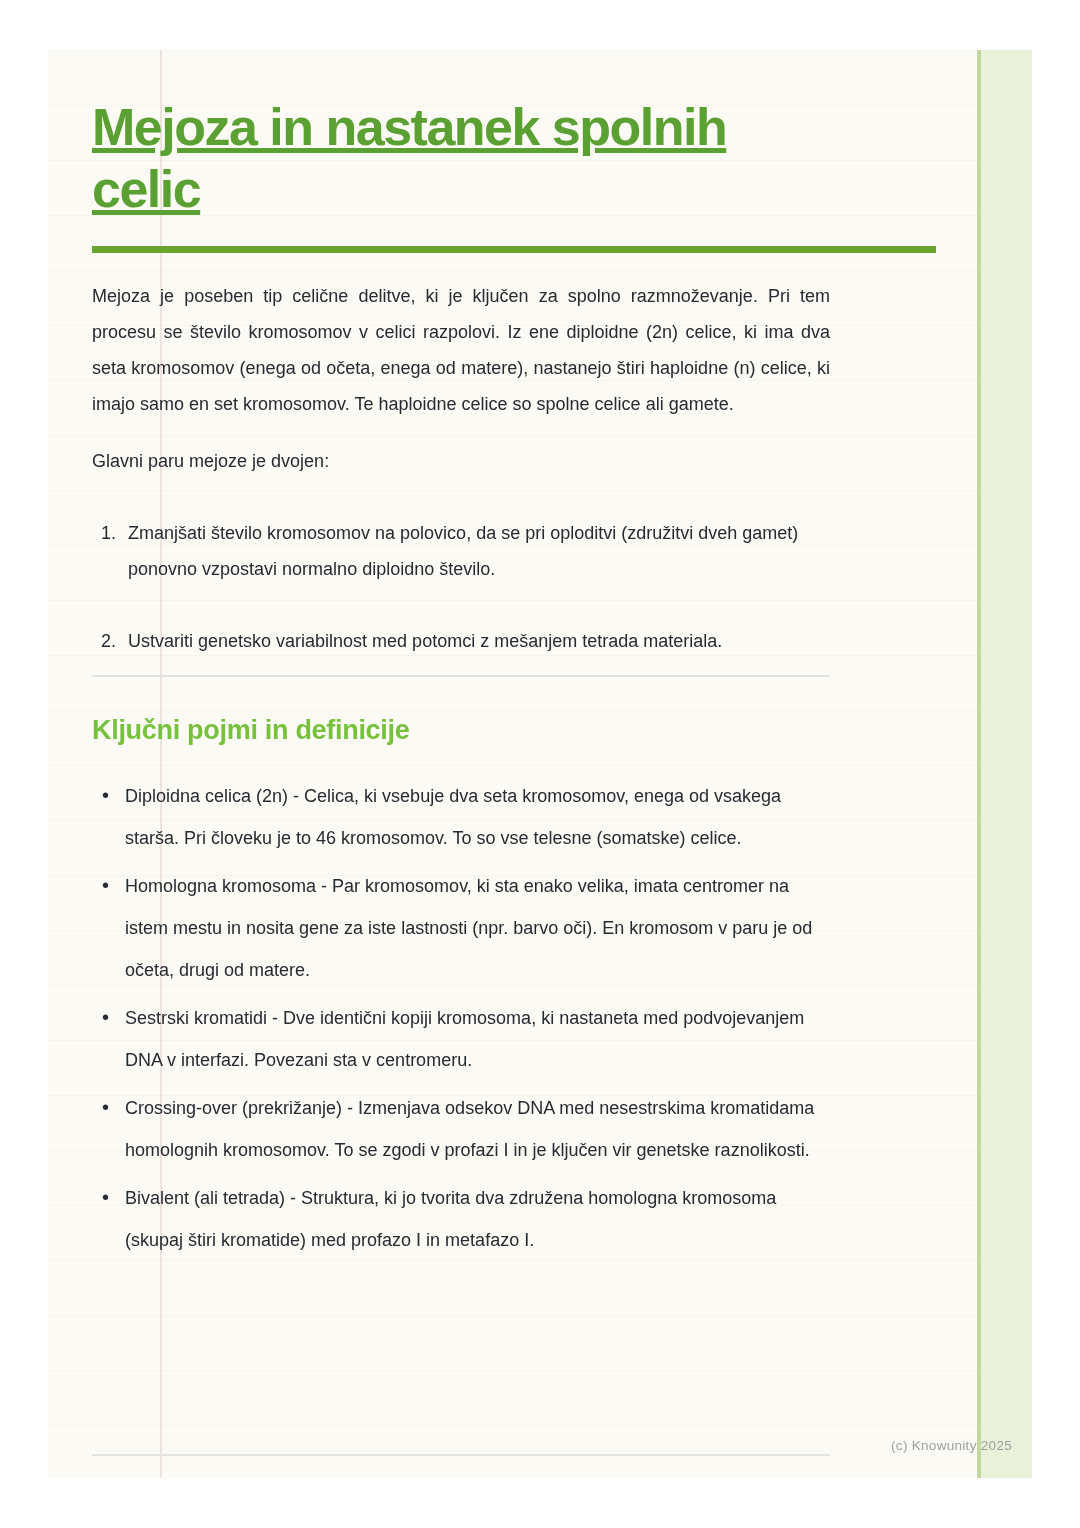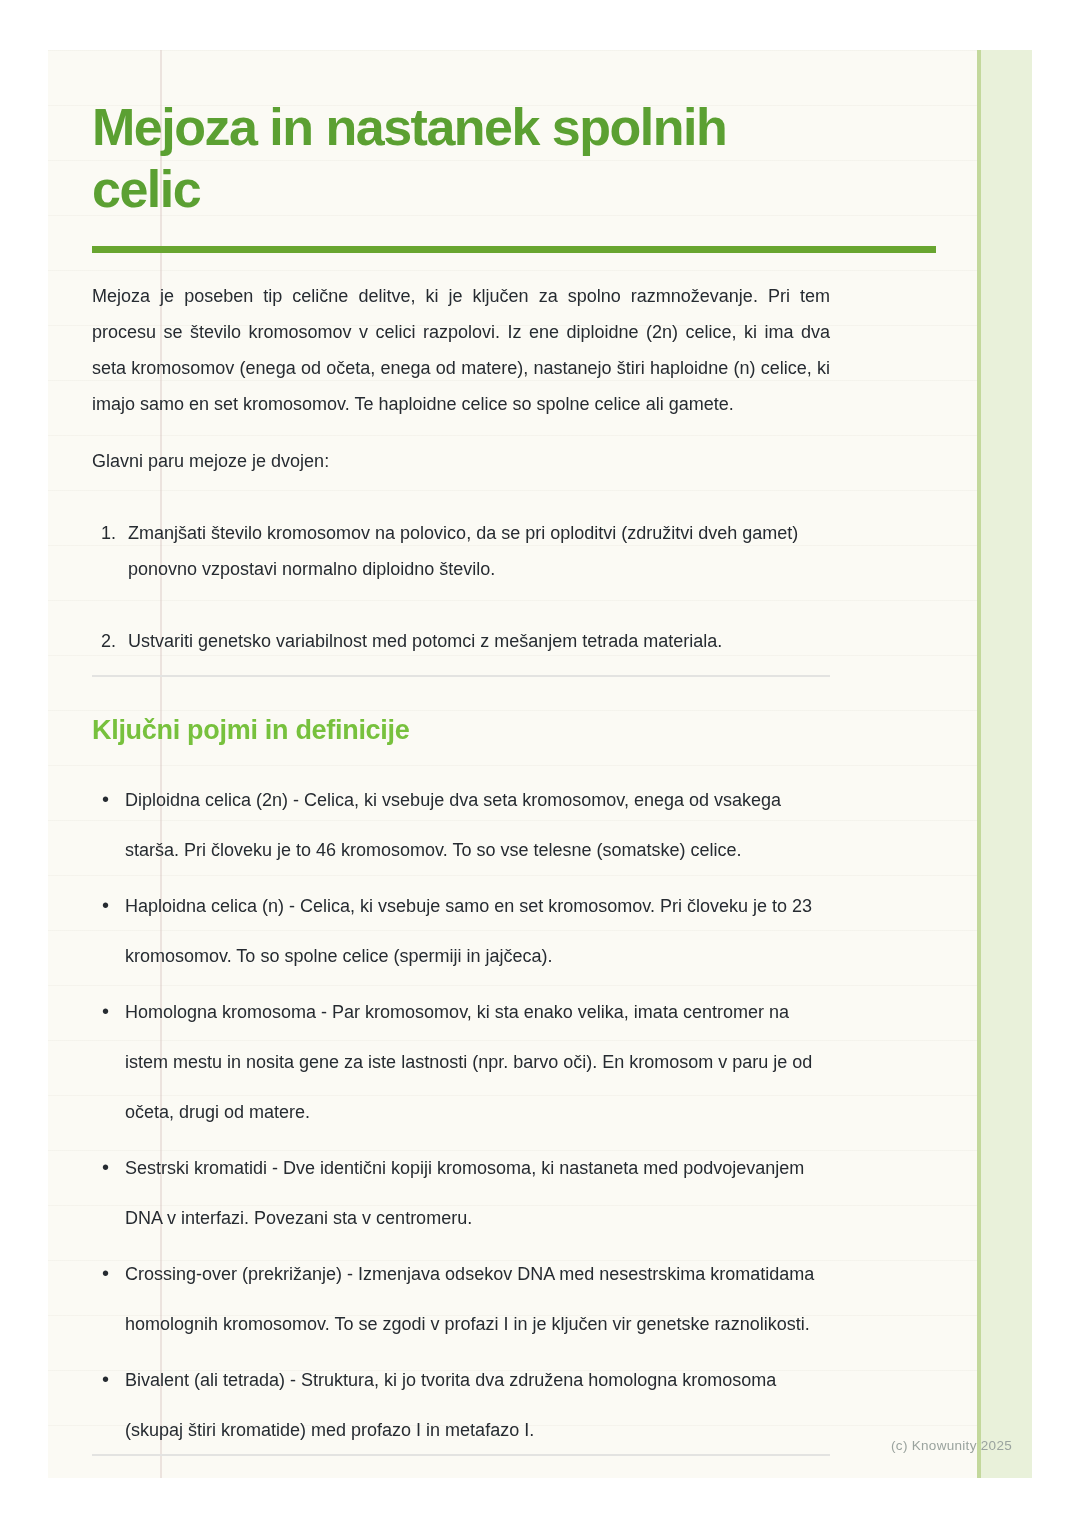--- a/index.html
+++ b/index.html
@@ -27,21 +27,21 @@
     background:#e9f1da;
     border-left:4px solid #c3d89c;
   }
   .content{
     position:absolute;left:44px;top:0;width:738px;
     color:#262b31;
   }
   h1.doc-title{
     margin:46px 0 0 0;
     font-size:52px;line-height:62px;letter-spacing:-1.5px;
-    font-weight:bold;color:#5ba032;
+    font-weight:bold;color:#5ba032;text-decoration:underline;
   }
   .title-rule{
     margin-top:26px;width:844px;height:7px;background:#68a52f;border:none;
   }
   h2.section-heading{
     font-size:27px;line-height:34px;letter-spacing:-0.3px;
     font-weight:bold;color:#77c13d;margin:0;
   }
   #heading-uvod{margin-top:49px;}
   #heading-kljucni{margin-top:36px;}
@@ -69,21 +69,21 @@
   ol.numbered li::before{
     content:counter(num) ".";
     position:absolute;left:9px;top:0;
   }
   ul.terms{
     margin:28px 0 0 0;padding:0;list-style:none;
   }
   ul.terms li{
     position:relative;
     padding-left:33px;
-    font-size:18px;line-height:50px;
+    font-size:18px;line-height:42px;
     margin-bottom:6px;
   }
   ul.terms li::before{
     content:"\2022";
     position:absolute;left:10px;top:-1px;
     font-size:20px;
   }
   strong{font-weight:normal;}
   .divider{
     height:2px;background:#e3e3e1;border:none;margin:16px 0 0 0;width:738px;
@@ -118,21 +118,20 @@
         <li>Zmanjšati število kromosomov na polovico, da se pri oploditvi (združitvi dveh gamet) ponovno vzpostavi normalno diploidno število.</li>
         <li>Ustvariti genetsko variabilnost med potomci z mešanjem tetrada materiala.</li>
       </ol>
 
     <hr class="divider">
 
     <h2 class="section-heading" id="heading-kljucni">Ključni pojmi in definicije</h2>
 
     <ul class="terms">
         <li><strong>Diploidna celica (2n)</strong><span> - Celica, ki vsebuje dva seta kromosomov, enega od vsakega starša. Pri človeku je to 46 kromosomov. To so vse telesne (somatske) celice.</span></li>
-        <li><strong>Haploidna celica (n)</strong><span> - Celica, ki vsebuje samo en set kromosomov. Pri človeku je to 23 kromosomov. To so spolne celice (spermiji in jajčeca).</span></li>
         <li><strong>Homologna kromosoma</strong><span> - Par kromosomov, ki sta enako velika, imata centromer na istem mestu in nosita gene za iste lastnosti (npr. barvo oči). En kromosom v paru je od očeta, drugi od matere.</span></li>
         <li><strong>Sestrski kromatidi</strong><span> - Dve identični kopiji kromosoma, ki nastaneta med podvojevanjem DNA v interfazi. Povezani sta v centromeru.</span></li>
         <li><strong>Crossing-over (prekrižanje)</strong><span> - Izmenjava odsekov DNA med nesestrskima kromatidama homolognih kromosomov. To se zgodi v profazi I in je ključen vir genetske raznolikosti.</span></li>
         <li><strong>Bivalent (ali tetrada)</strong><span> - Struktura, ki jo tvorita dva združena homologna kromosoma (skupaj štiri kromatide) med profazo I in metafazo I.</span></li>
       </ul>
   </div>
 
   <div class="divider-bottom"></div>
   <div class="copyright">(c) Knowunity 2025</div>
 </div>

